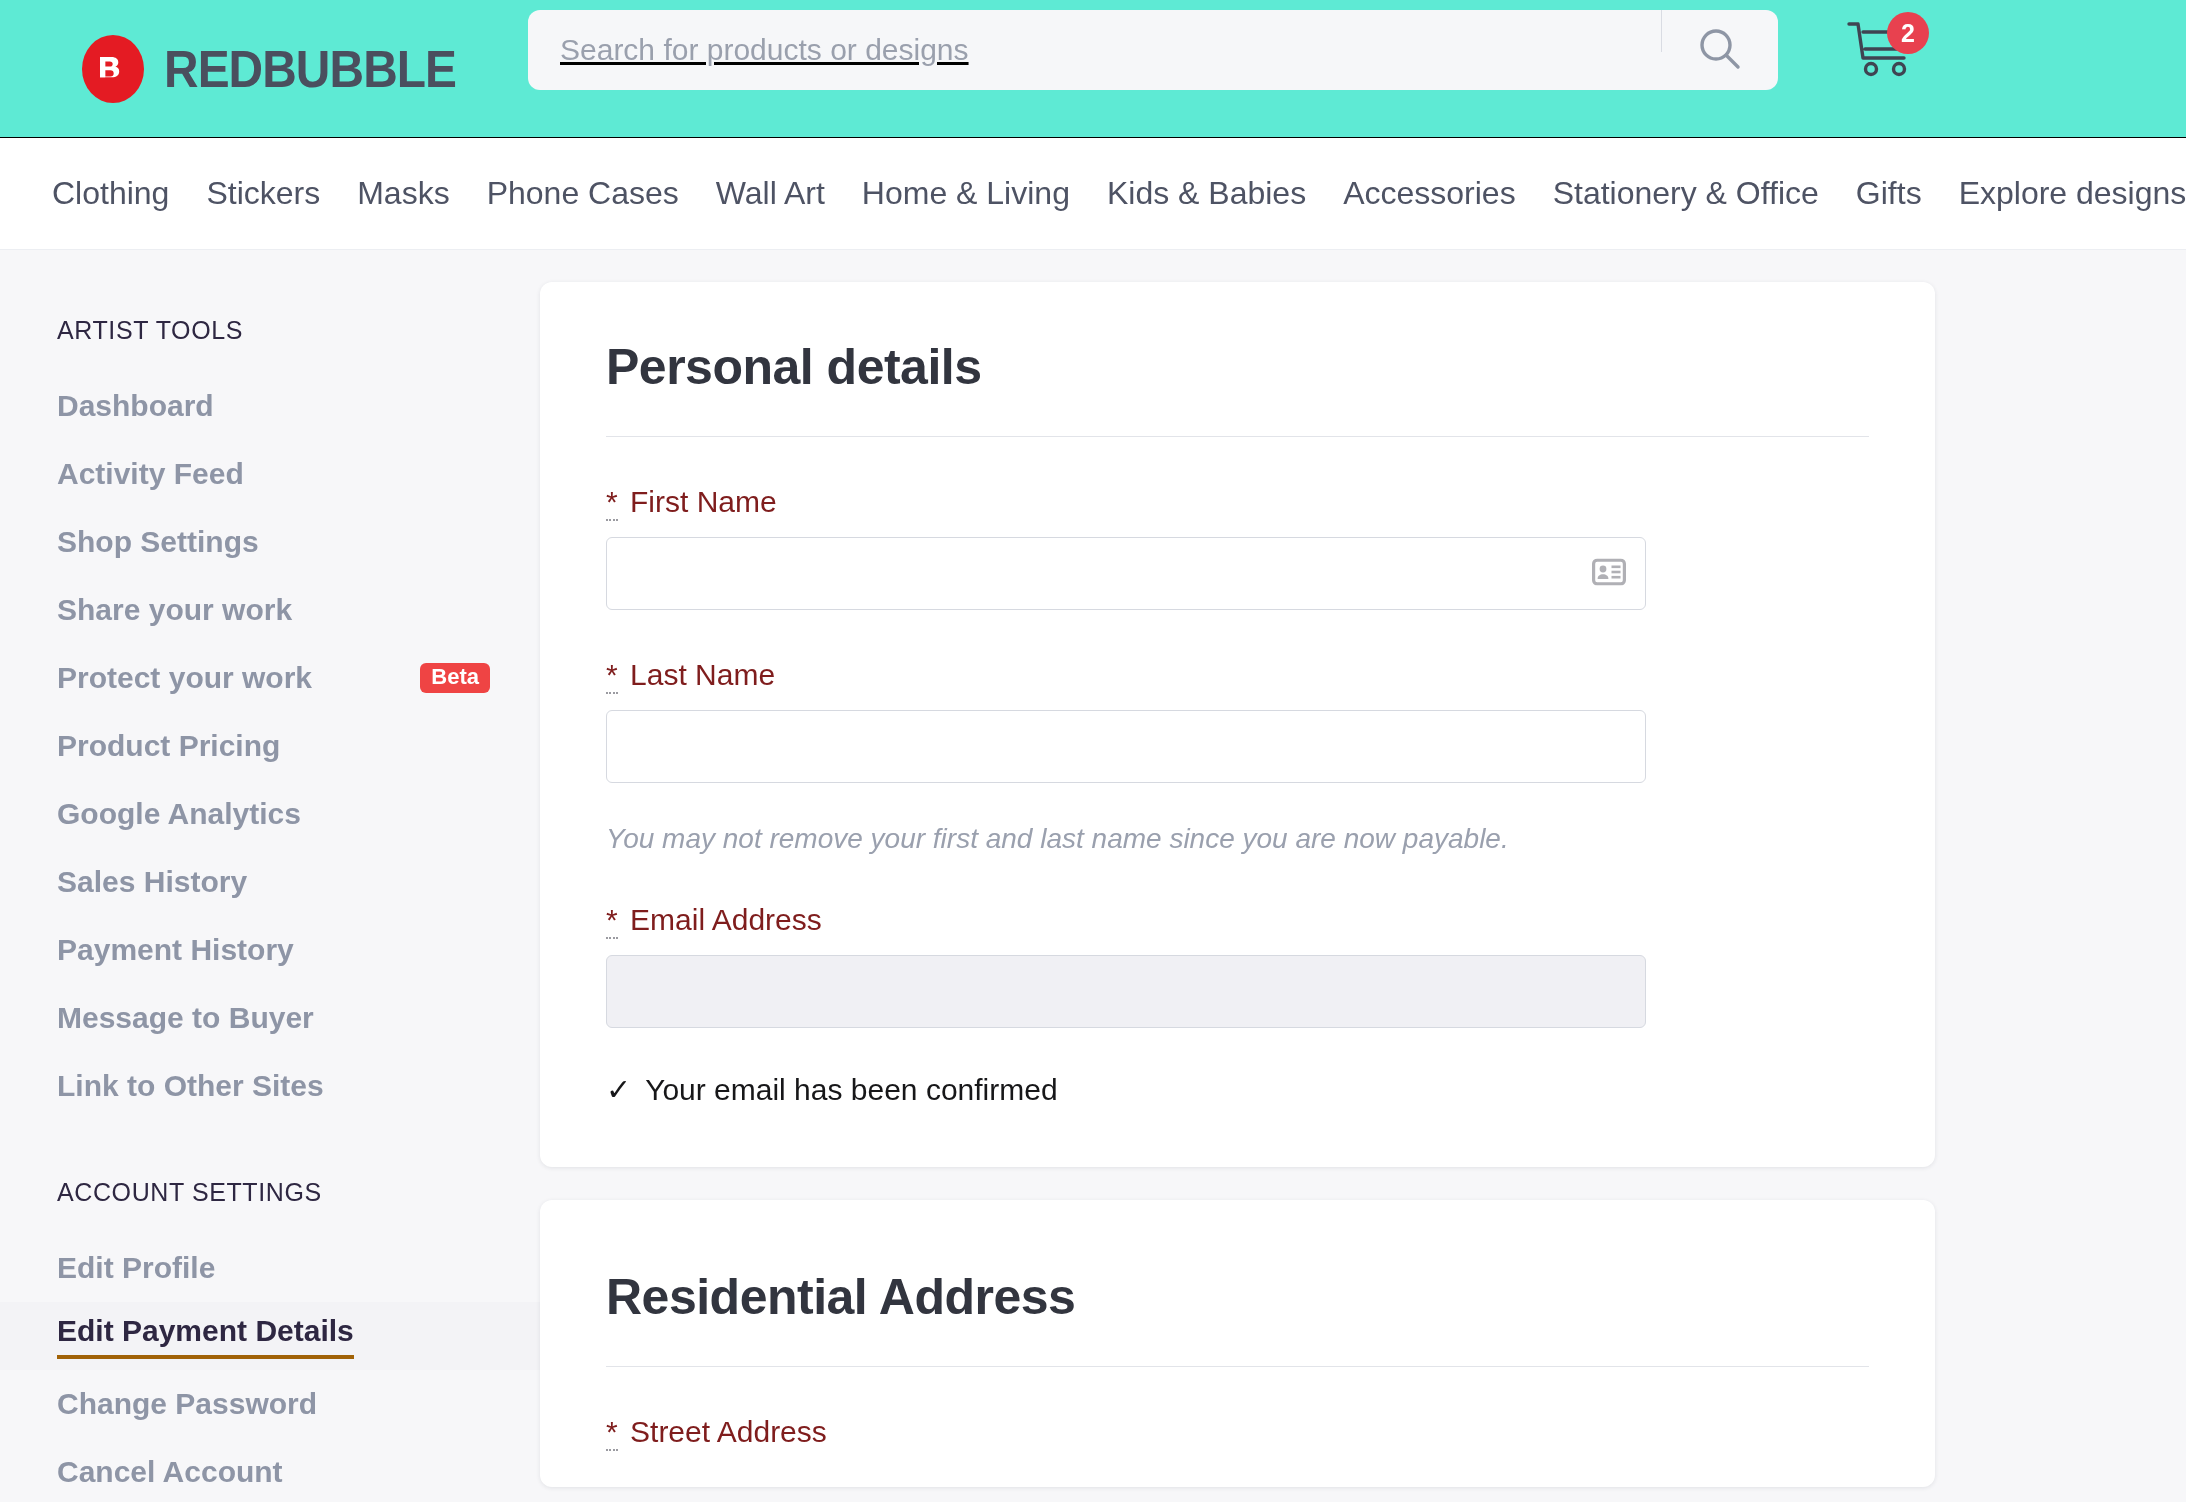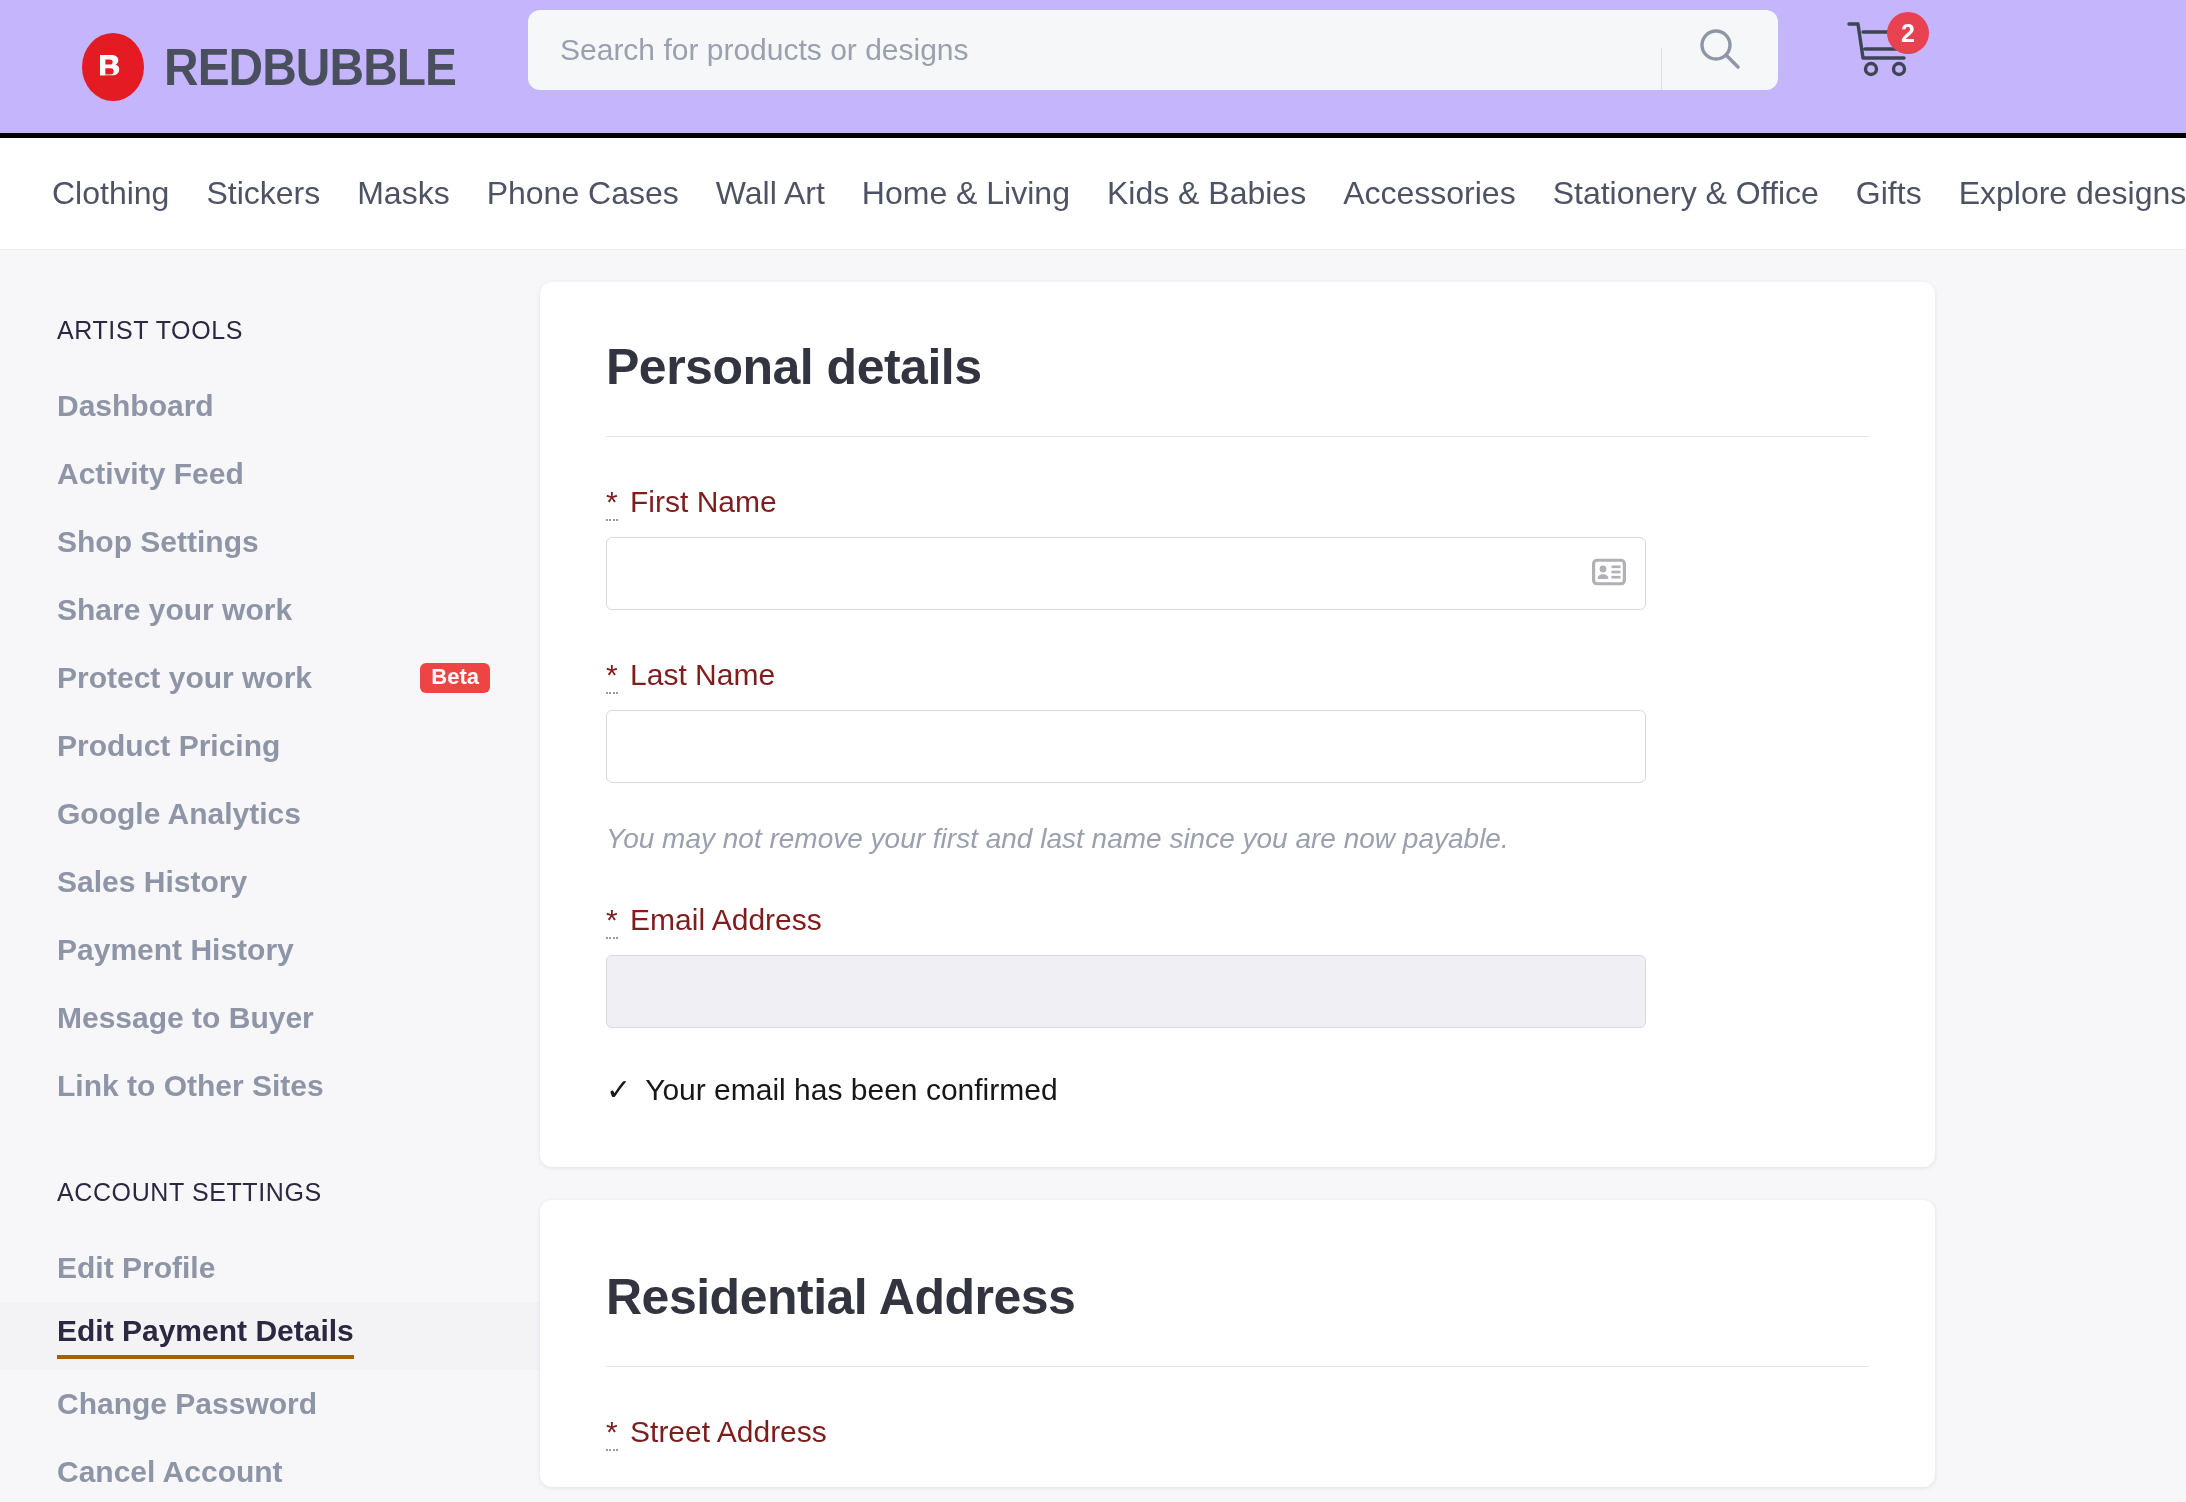--- a/index.html
+++ b/index.html
@@ -9,22 +9,22 @@
     overflow: hidden;
     background: #f7f7f9;
     font-family: "Liberation Sans", sans-serif;
     -webkit-font-smoothing: antialiased;
   }
 
   
   .topbar {
     position: relative;
     height: 138px;
-    background: #c4b5fd;
-    border-bottom: 5px solid #000000;
+    background: #5eead4;
+    border-bottom: 1px solid #000000;
     display: flex;
     align-items: center;
   }
   .brand {
     display: flex;
     align-items: center;
     margin-left: 82px;
     gap: 20px;
     cursor: pointer;
   }
@@ -49,21 +49,22 @@
 
   .searchwrap {
     position: absolute;
     left: 528px;
     top: 10px;
     width: 1250px;
     height: 80px;
     background: #f6f7f9;
     border-radius: 12px;
     display: flex;
-    align-items: flex-end;
+    align-items: flex-start;
+    text-decoration: underline;
   }
   .search-input {
     flex: 1;
     border: none;
     outline: none;
     background: transparent;
     font-family: "Liberation Sans", sans-serif;
     font-size: 30px;
     color: #3d4251;
     padding: 0 30px 0 32px;

